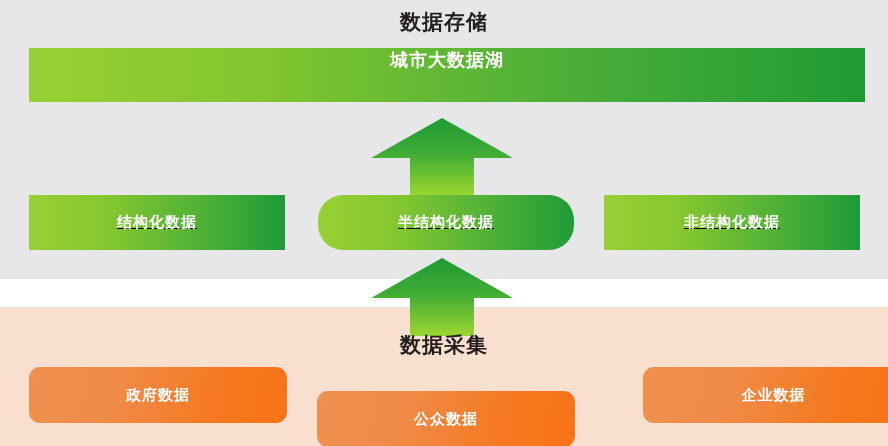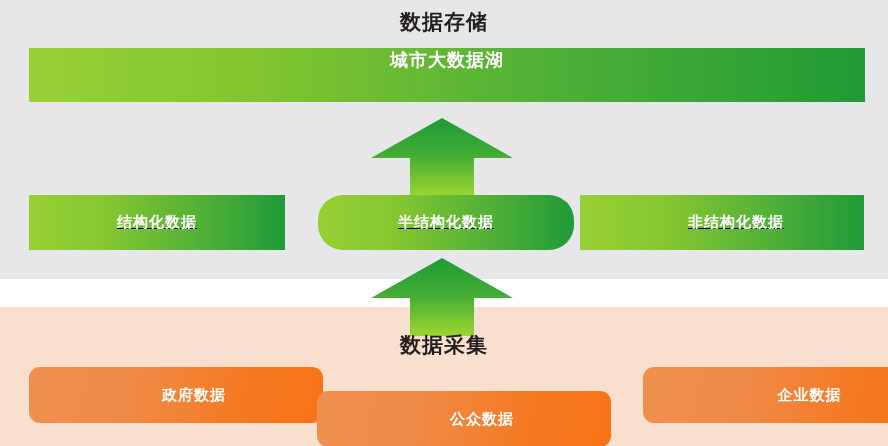--- a/index.html
+++ b/index.html
@@ -101,41 +101,40 @@
     text-decoration: underline;
   }
   .green-box .label {
     font-size: 15px;
     font-weight: bold;
     color: #ffffff;
     letter-spacing: 1px;
   }
   #green-box-0 { left: 29px;  width: 256px; }
   #green-box-1 { left: 318px; width: 256px; border-radius: 25px; }
-  #green-box-2 { left: 580px; width: 256px; padding-left: 28px; }
+  #green-box-2 { left: 604px; width: 256px; }
 
   
   .orange-row {
     position: absolute;
     left: 0;
     top: 367px;
     width: 888px;
     height: 56px;
     z-index: 5;
   }
   .orange-box {
     position: absolute;
     top: 0;
     height: 56px;
     border-radius: 11px;
     background: linear-gradient(100deg, #ef9050 0%, #f08a46 35%, #f5781f 75%, #f97316 100%);
     display: flex;
     align-items: center;
     justify-content: center;
-    padding-left: 36px;
   }
   .orange-box .label {
     font-size: 15px;
     font-weight: bold;
     color: #ffffff;
     letter-spacing: 1px;
   }
   #orange-box-0 { left: 29px;  width: 258px; }
   #orange-box-1 { left: 317px; width: 258px; margin-top: 24px; }
   #orange-box-2 { left: 643px; width: 261px; }

